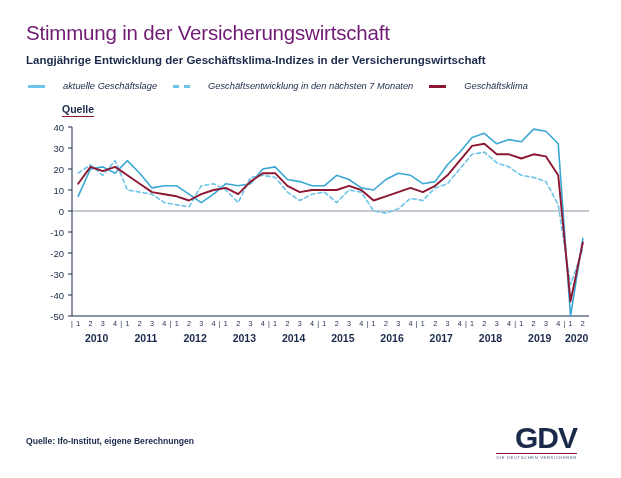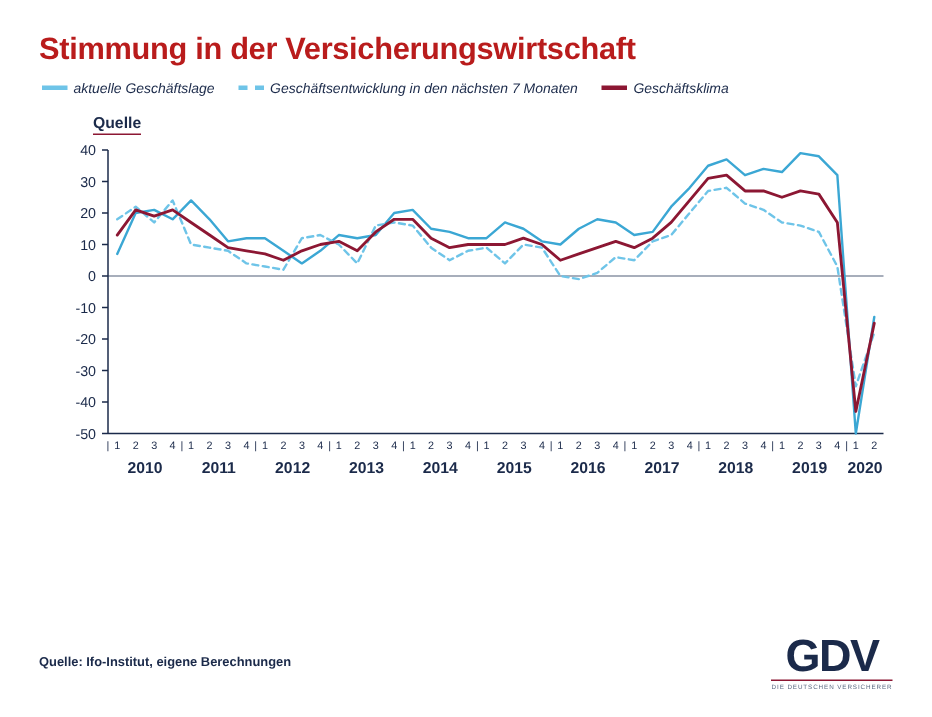--- a/index.html
+++ b/index.html
@@ -17,22 +17,22 @@
   }
   .page {
     position: relative;
     width: 621px;
     height: 478px;
     box-sizing: border-box;
     padding: 22px 26px 0 26px;
   }
   .title {
     font-size: 20.5px;
-    font-weight: bold;
-    color: #b91c1c;
+    font-weight: normal;
+    color: #701a75;
     letter-spacing: -0.2px;
     line-height: 1.1;
     margin: 0 0 9px 0;
   }
   .subtitle {
     font-size: 11.5px;
     font-weight: bold;
     color: #1b2a4a;
     margin: 0 0 14px 0;
     line-height: 1.2;
@@ -40,21 +40,21 @@
   .legend {
     display: flex;
     align-items: center;
     gap: 16px;
     margin: 0 0 8px 2px;
     flex-wrap: wrap;
   }
   .legend-item {
     display: flex;
     align-items: center;
-    gap: 4px;
+    gap: 18px;
     font-size: 9.3px;
     font-style: italic;
     color: #1b2a4a;
   }
   .swatch {
     width: 17px;
     height: 3px;
     display: inline-block;
   }
   .swatch.solid-light { background: #6ec4e8; }
@@ -88,23 +88,23 @@
     position: absolute;
     left: 26px;
     bottom: 30px;
     font-size: 8.6px;
     line-height: 1.5;
     color: #1b2a4a;
     font-weight: bold;
   }
   .logo {
     position: absolute;
-    right: 26px;
+    right: 44px;
     bottom: 18px;
-    text-align: center;
+    text-align: right;
   }
   .logo-text {
     font-size: 30px;
     font-weight: bold;
     color: #1b2a4a;
     letter-spacing: -1px;
     line-height: 0.95;
   }
   .logo-sub {
     font-size: 4.2px;
@@ -117,20 +117,21 @@
     background: #8c1733;
     margin-top: 1px;
   }
 </style>
 </head>
 <body>
 
 <div class="page">
 
   <h1 class="title">Stimmung in der Versicherungswirtschaft</h1>
+  <div class="subtitle">Langjährige Entwicklung der Geschäftsklima-Indizes in der Versicherungswirtschaft</div>
 
   <div class="legend">
     <div class="legend-item">
       <span class="swatch solid-light"></span>
       <span>aktuelle Geschäftslage</span>
     </div>
     <div class="legend-item">
       <span class="swatch dashed-light"></span>
       <span>Geschäftsentwicklung in den nächsten 7 Monaten</span>
     </div>

